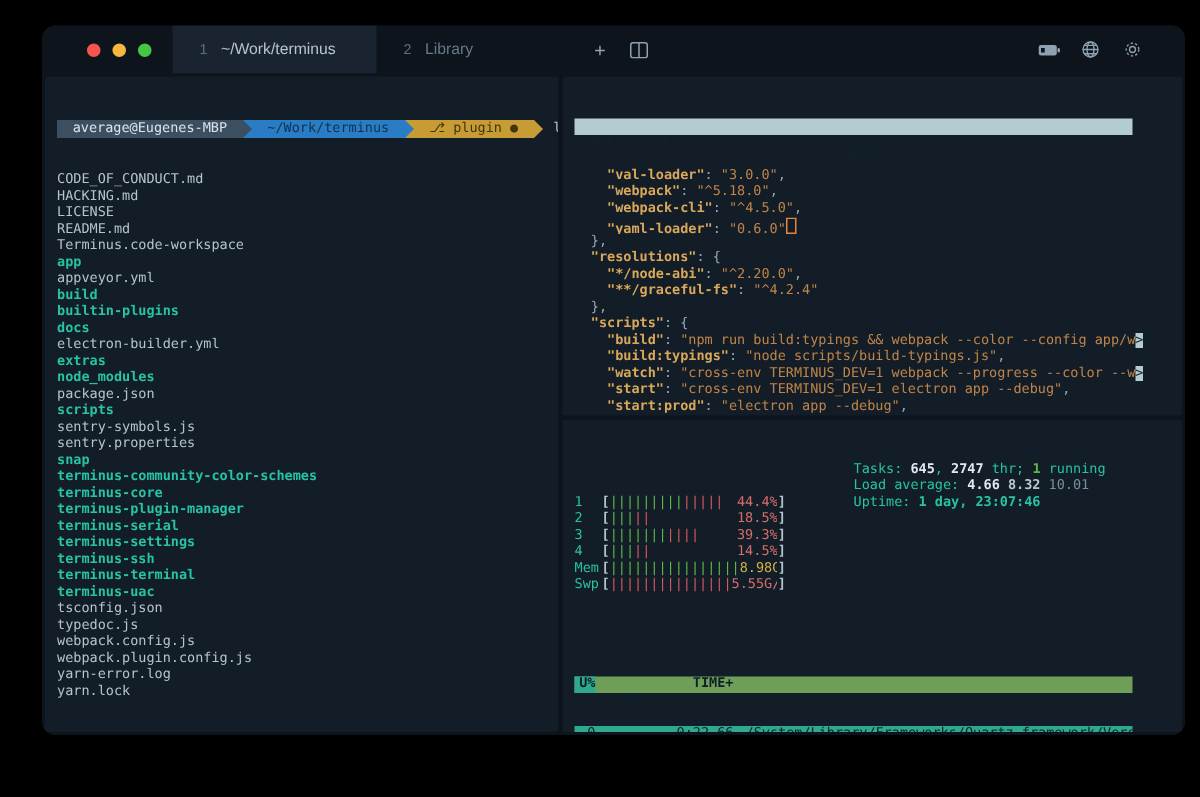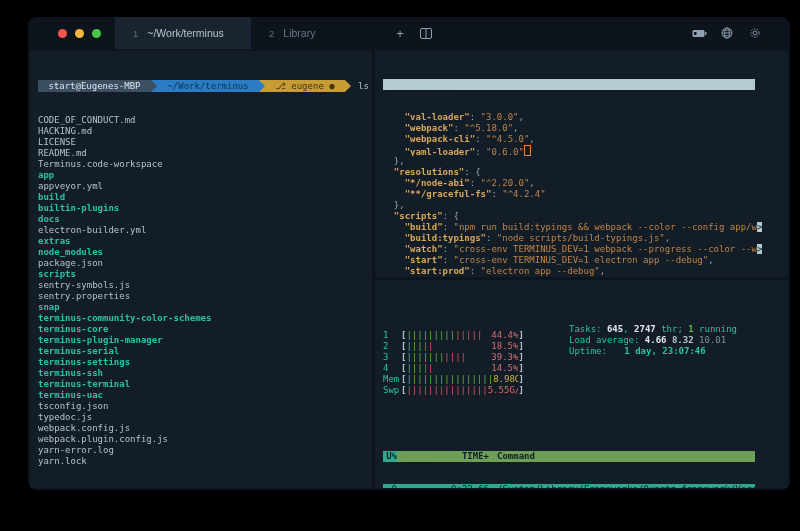--- a/index.html
+++ b/index.html
@@ -54,28 +54,28 @@
   .ncur{display:inline-block;width:5px;height:9px;border:1px solid var(--orange);vertical-align:-1px;}
   
   .htoptop{position:relative;height:66px;}
   .mline{display:flex;height:11px;}
   .mlab{width:18px;color:var(--teal);white-space:pre;}
   .mbr{color:var(--fg);font-weight:bold;}
   .mbody{display:inline-flex;width:112px;overflow:hidden;}
   .pg{color:var(--hgreen);} .pr{color:var(--hred);}
   .msp{flex:1;}
   .pct.red{color:var(--pctred);} .pct.yellow{color:var(--memyellow);}
-  .stats{position:absolute;left:186px;top:16px;}
+  .stats{position:absolute;left:186px;top:0;}
   .stats .line{height:11px;}
   .lbl{color:var(--teal);}
   .num{color:var(--statnum);font-weight:bold;}
   .num2{color:var(--statnum2);font-weight:bold;}
   .dim{color:var(--statdim);}
   .grn{color:var(--hgreen);font-weight:bold;}
-  .tealb{color:var(--teal);font-weight:bold;margin-left:12px;}
+  .tealb{color:var(--teal);font-weight:bold;}
   .ptable{width:372px;}
   .prow{display:flex;height:11px;color:var(--procfg);}
   .c1{width:14px;text-align:right;flex:none;}
   .c2{width:30px;text-align:right;flex:none;margin-left:8px;margin-top:11px;}
   .c3{width:46px;text-align:right;flex:none;margin-left:8px;}
   .c4{flex:1;margin-left:8px;overflow:hidden;white-space:pre;}
   .phead{background:var(--hdrgreen);color:var(--hdrfg);font-weight:bold;}
   .phead .c1{background:var(--selteal);}
   .prow.sel{background:var(--selteal);color:var(--hdrfg);}
 </style>
@@ -129,21 +129,21 @@
               <circle cx="6" cy="6" r="2"></circle>
               <circle cx="6" cy="6" r="4.2" stroke-dasharray="1.6 1.4"></circle>
             </svg>
         </span>
       </div>
     </div>
 
     <div class="panes">
       <div class="pane left">
         <div class="termcontent">
-          <div id="prompt-top"><div class="promptline"><span class="seg seg1"> start@Eugenes-MBP </span><span class="sep sep1"></span><span class="seg seg2"> ~/Work/terminus </span><span class="sep sep2"></span><span class="seg seg3"> ⎇ eugene ● </span><span class="sep sep3"></span><span class="cmd">ls</span></div></div>
+          <div id="prompt-top"><div class="promptline"><span class="seg seg1"> average@Eugenes-MBP </span><span class="sep sep1"></span><span class="seg seg2"> ~/Work/terminus </span><span class="sep sep2"></span><span class="seg seg3"> ⎇ plugin ● </span><span class="sep sep3"></span><span class="cmd">ls</span></div></div>
           <div id="filelist"><div class="line"><span class="file">CODE_OF_CONDUCT.md</span></div><div class="line"><span class="file">HACKING.md</span></div><div class="line"><span class="file">LICENSE</span></div><div class="line"><span class="file">README.md</span></div><div class="line"><span class="file">Terminus.code-workspace</span></div><div class="line"><span class="dir">app</span></div><div class="line"><span class="file">appveyor.yml</span></div><div class="line"><span class="dir">build</span></div><div class="line"><span class="dir">builtin-plugins</span></div><div class="line"><span class="dir">docs</span></div><div class="line"><span class="file">electron-builder.yml</span></div><div class="line"><span class="dir">extras</span></div><div class="line"><span class="dir">node_modules</span></div><div class="line"><span class="file">package.json</span></div><div class="line"><span class="dir">scripts</span></div><div class="line"><span class="file">sentry-symbols.js</span></div><div class="line"><span class="file">sentry.properties</span></div><div class="line"><span class="dir">snap</span></div><div class="line"><span class="dir">terminus-community-color-schemes</span></div><div class="line"><span class="dir">terminus-core</span></div><div class="line"><span class="dir">terminus-plugin-manager</span></div><div class="line"><span class="dir">terminus-serial</span></div><div class="line"><span class="dir">terminus-settings</span></div><div class="line"><span class="dir">terminus-ssh</span></div><div class="line"><span class="dir">terminus-terminal</span></div><div class="line"><span class="dir">terminus-uac</span></div><div class="line"><span class="file">tsconfig.json</span></div><div class="line"><span class="file">typedoc.js</span></div><div class="line"><span class="file">webpack.config.js</span></div><div class="line"><span class="file">webpack.plugin.config.js</span></div><div class="line"><span class="file">yarn-error.log</span></div><div class="line"><span class="file">yarn.lock</span></div></div>
           
         </div>
       </div>
       <div class="rightcol">
         <div class="pane nano">
           <div class="termcontent">
             <div class="nanohdr">
               <span class="ntitle">GNU nano 4.5</span>
               <span class="nfile">package.json</span>
@@ -158,21 +158,20 @@
             <div class="htoptop">
               <div id="meters"><div class="mline"><span class="mlab">1</span><span class="mbr">[</span><span class="mbody"><span class="pg">|||||||||</span><span class="pr">|||||</span><span class="msp"></span><span class="pct red">44.4%</span></span><span class="mbr">]</span></div><div class="mline"><span class="mlab">2</span><span class="mbr">[</span><span class="mbody"><span class="pg">|||</span><span class="pr">||</span><span class="msp"></span><span class="pct red">18.5%</span></span><span class="mbr">]</span></div><div class="mline"><span class="mlab">3</span><span class="mbr">[</span><span class="mbody"><span class="pg">|||||||</span><span class="pr">||||</span><span class="msp"></span><span class="pct red">39.3%</span></span><span class="mbr">]</span></div><div class="mline"><span class="mlab">4</span><span class="mbr">[</span><span class="mbody"><span class="pg">|||</span><span class="pr">||</span><span class="msp"></span><span class="pct red">14.5%</span></span><span class="mbr">]</span></div><div class="mline"><span class="mlab">Mem</span><span class="mbr">[</span><span class="mbody"><span class="pg">||||||||||||||||</span><span class="pr"></span><span class="msp"></span><span class="pct yellow">8.98G/16.0G</span></span><span class="mbr">]</span></div><div class="mline"><span class="mlab">Swp</span><span class="mbr">[</span><span class="mbody"><span class="pg"></span><span class="pr">|||||||||||||||</span><span class="msp"></span><span class="pct red">5.55G/6.00G</span></span><span class="mbr">]</span></div></div>
               <div id="stats" class="stats"><div class="line"><span class="lbl">Tasks: </span><span class="num">645</span><span class="lbl">, </span><span class="num">2747</span><span class="lbl"> thr; </span><span class="grn">1</span><span class="lbl"> running</span></div><div class="line"><span class="lbl">Load average: </span><span class="num">4.66 </span><span class="num2">8.32 </span><span class="dim">10.01</span></div><div class="line"><span class="lbl">Uptime: </span><span class="tealb">1 day, 23:07:46</span></div></div>
             </div>
             <div class="blankline"></div>
             <div class="ptable">
               <div class="prow phead">
                 <span class="c1">U%</span>
                 <span class="c2">MEM%</span>
                 <span class="c3">TIME+</span>
-                <span class="c4">Command</span>
               </div>
               <div id="prows"><div class="prow sel"><span class="c1">.0</span><span class="c2">0.2</span><span class="c3">0:22.66</span><span class="c4">/System/Library/Frameworks/Quartz.framework/Versions/</span></div></div>
             </div>
             
           </div>
         </div>
       </div>
     </div>
 
   </div>

